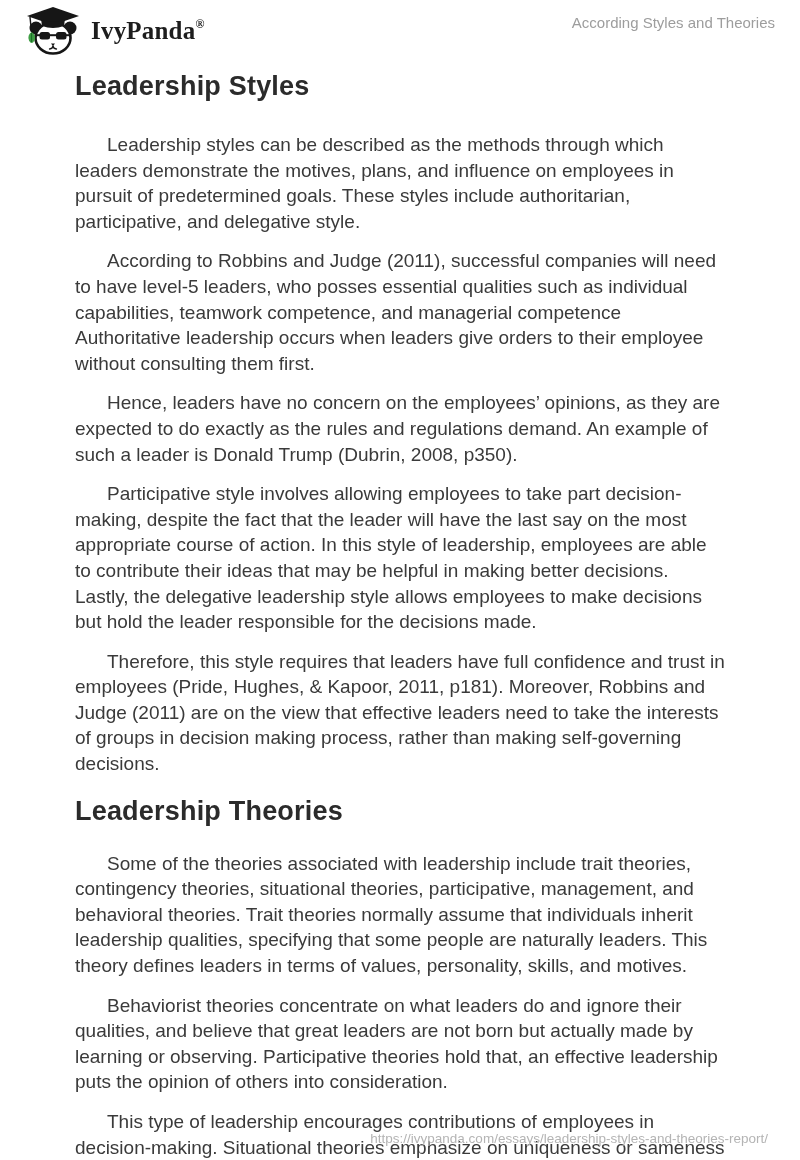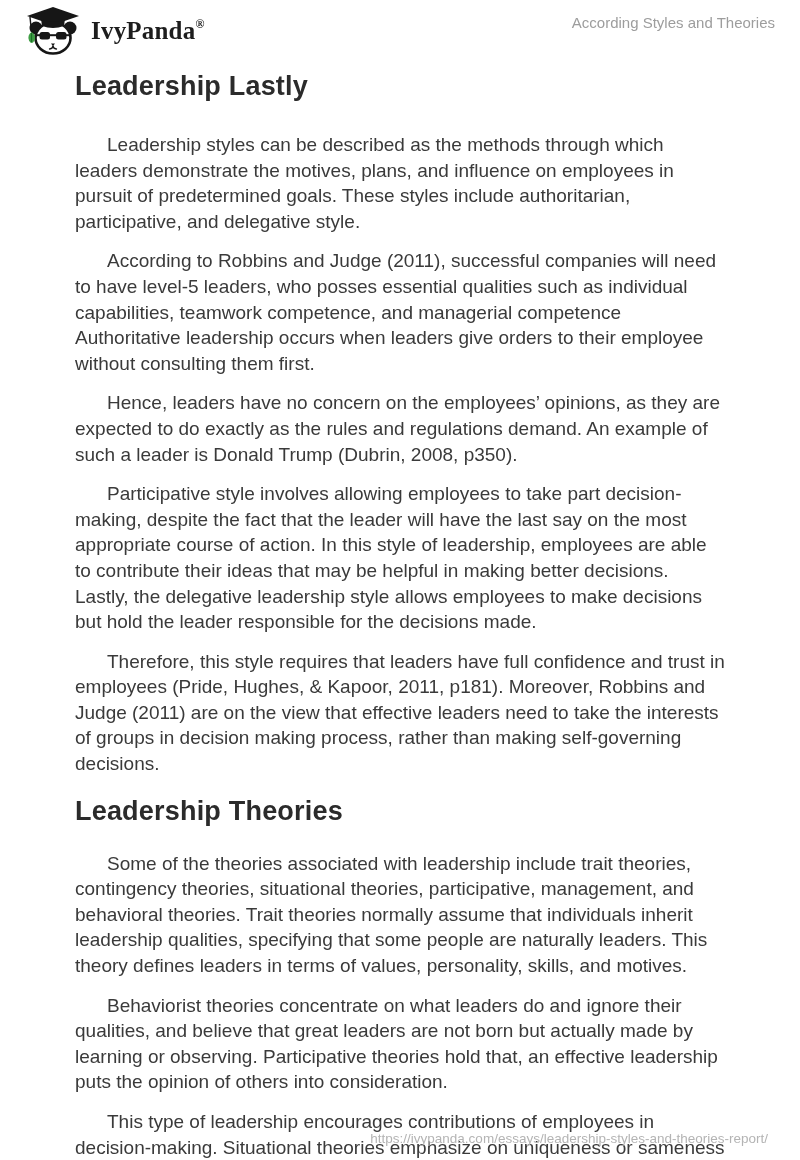--- a/index.html
+++ b/index.html
@@ -54,21 +54,21 @@
       <path d="M6 11 L7.5 26" stroke="#161616" stroke-width="1.4"></path>
       <path d="M7.5 26 q-4.5 3 -2.5 8.5 q2.5 5 5.5 0 q2 -5.5 -3 -8.5 Z" fill="#3f9e44"></path>
       <path d="M7.5 27 l0 9" stroke="#1d6e28" stroke-width="1.2"></path>
     </svg>
     <span class="brand"><span>IvyPanda</span><sup>®</sup></span>
   </div>
   <div class="doc-title">According Styles and Theories</div>
 </div>
 
 <div class="content">
-  <h1 class="section-heading">Leadership Lastly</h1>
+  <h1 class="section-heading">Leadership Styles</h1>
   <p class="para">Leadership styles can be described as the methods through which leaders demonstrate the motives, plans, and influence on employees in pursuit of predetermined goals. These styles include authoritarian, participative, and delegative style.</p>
   <p class="para">According to Robbins and Judge (2011), successful companies will need to have level-5 leaders, who posses essential qualities such as individual capabilities, teamwork competence, and managerial competence Authoritative leadership occurs when leaders give orders to their employee without consulting them first.</p>
   <p class="para">Hence, leaders have no concern on the employees’ opinions, as they are expected to do exactly as the rules and regulations demand. An example of such a leader is Donald Trump (Dubrin, 2008, p350).</p>
   <p class="para">Participative style involves allowing employees to take part decision-making, despite the fact that the leader will have the last say on the most appropriate course of action. In this style of leadership, employees are able to contribute their ideas that may be helpful in making better decisions. Lastly, the delegative leadership style allows employees to make decisions but hold the leader responsible for the decisions made.</p>
   <p class="para">Therefore, this style requires that leaders have full confidence and trust in employees (Pride, Hughes, &amp; Kapoor, 2011, p181). Moreover, Robbins and Judge (2011) are on the view that effective leaders need to take the interests of groups in decision making process, rather than making self-governing decisions.</p>
 
   <h1 class="section-heading second">Leadership Theories</h1>
   <p class="para">Some of the theories associated with leadership include trait theories, contingency theories, situational theories, participative, management, and behavioral theories. Trait theories normally assume that individuals inherit leadership qualities, specifying that some people are naturally leaders. This theory defines leaders in terms of values, personality, skills, and motives.</p>
   <p class="para">Behaviorist theories concentrate on what leaders do and ignore their qualities, and believe that great leaders are not born but actually made by learning or observing. Participative theories hold that, an effective leadership puts the opinion of others into consideration.</p>
   <p class="para">This type of leadership encourages contributions of employees in decision-making. Situational theories emphasize on uniqueness or sameness in a leader’s behavior in</p>

